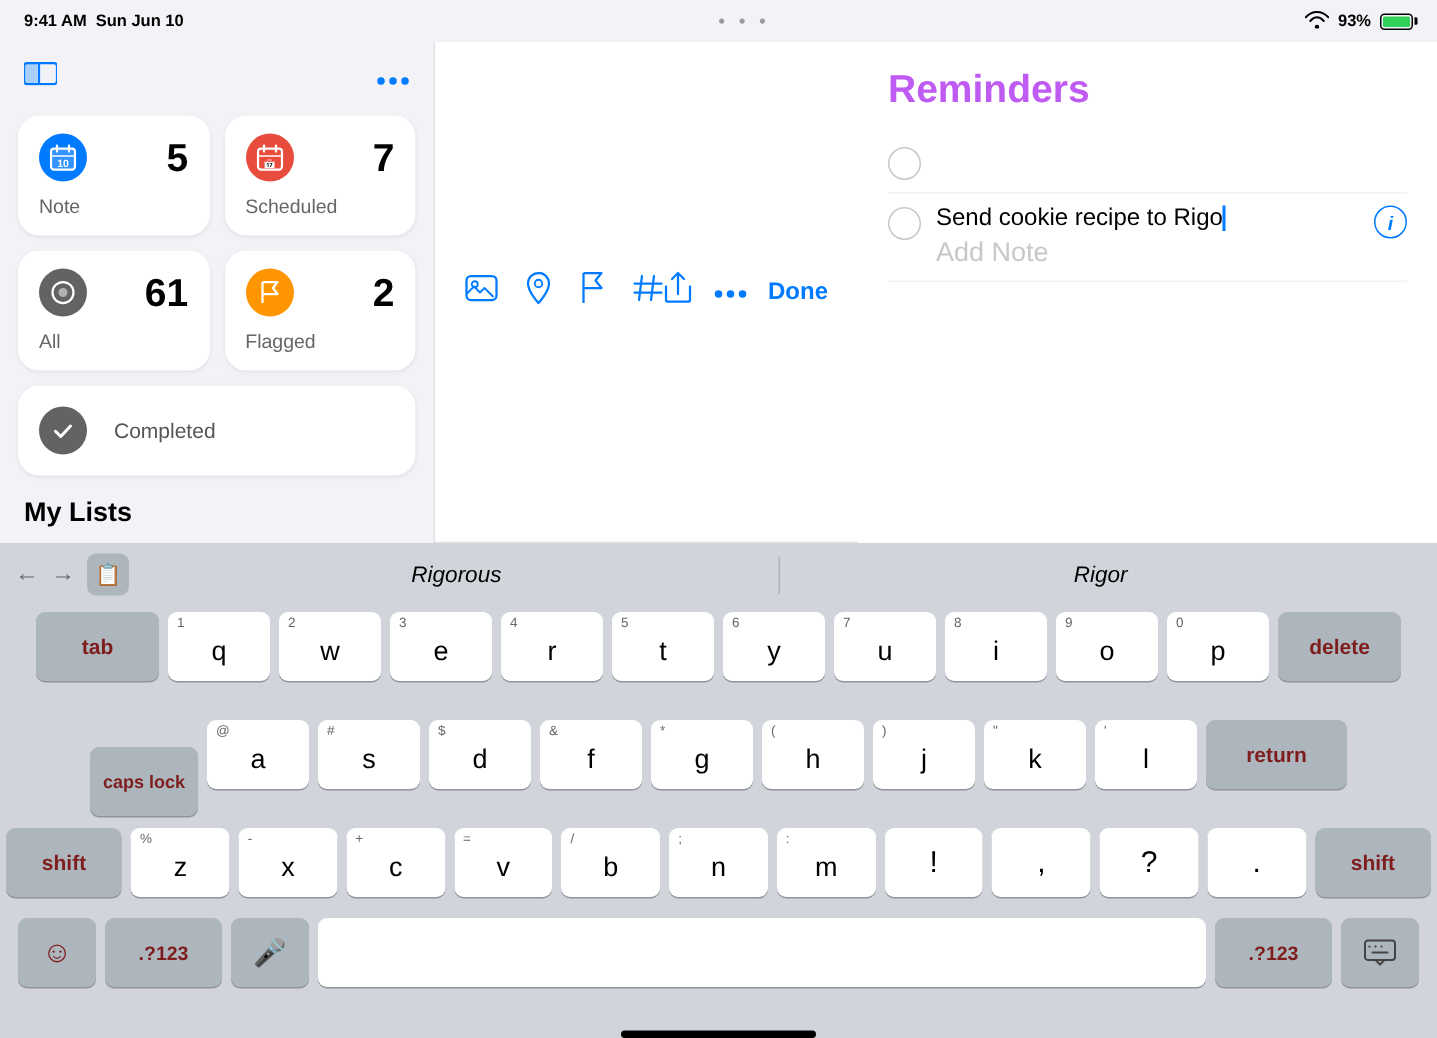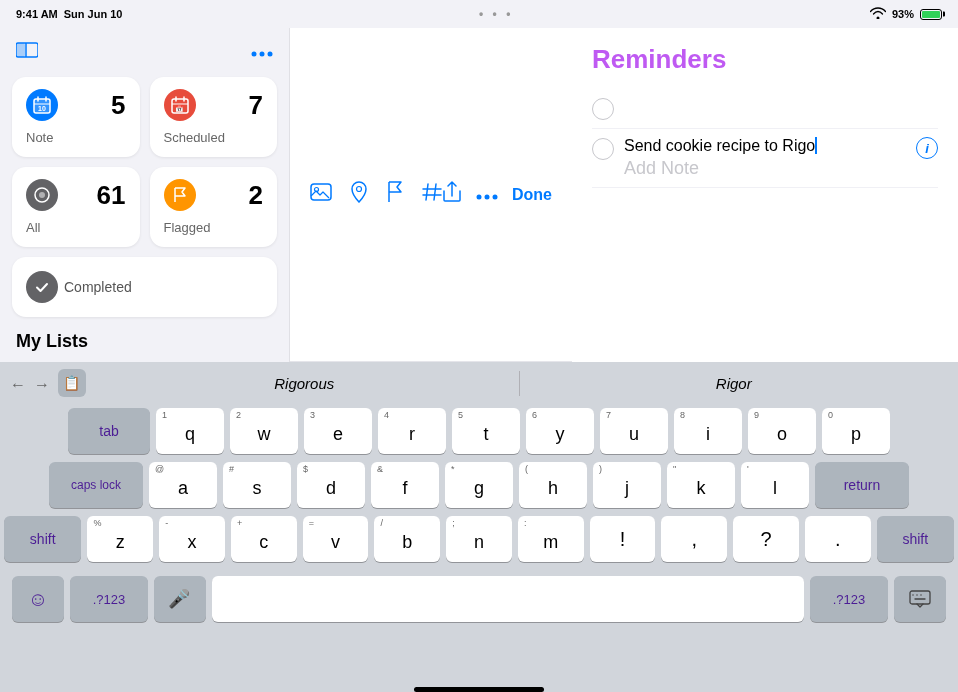--- a/index.html
+++ b/index.html
@@ -135,21 +135,21 @@
     }
 
     
     .completed-card {
       background: #fff;
       border-radius: 14px;
       padding: 12px 14px;
       display: flex;
       flex-direction: row;
       align-items: center;
-      gap: 6px;
+      gap: 18px;
       box-shadow: 0 1px 3px rgba(0,0,0,0.08);
       min-height: 60px;
     }
 
     .completed-card .icon-circle {
       width: 32px;
       height: 32px;
       border-radius: 50%;
       background: #636366;
       display: flex;
@@ -383,26 +383,27 @@
       height: 46px;
       width: 68px;
       font-size: 20px;
       color: #000;
     }
 
     .key-special {
       background: #adb5bd;
       height: 46px;
       font-size: 14px;
-      color: #4c1d95;
+      color: #7f1d1d;
+      font-weight: bold;
     }
 
     .key-tab { width: 82px; }
     .key-delete { width: 82px; }
-    .key-capslock { width: 94px; }
+    .key-capslock { width: 72px; margin-top: 36px; }
     .key-return { width: 94px; }
     .key-shift-left { width: 68px; }
     .key-shift-right { width: 68px; }
     .key-space { flex: 1; height: 46px; background: #fff; border-radius: 6px; box-shadow: 0 1px 0 rgba(0,0,0,0.3); }
 
     .key-small-label {
       font-size: 9px;
       color: #666;
       position: absolute;
       top: 3px;
@@ -687,20 +688,21 @@
             <span class="key-main-label">i</span>
           </div>
         <div class="key key-char" style="position:relative;">
             <span class="key-small-label">9</span>
             <span class="key-main-label">o</span>
           </div>
         <div class="key key-char" style="position:relative;">
             <span class="key-small-label">0</span>
             <span class="key-main-label">p</span>
           </div>
+        <div class="key key-special key-delete" style="display:flex;align-items:center;justify-content:center;">delete</div>
       </div>
 
       <div class="key-row">
         <div class="key key-special key-capslock" style="display:flex;align-items:center;justify-content:center;font-size:12px;">caps lock</div>
         <div class="key key-char" style="position:relative;">
             <span class="key-small-label">@</span>
             <span class="key-main-label">a</span>
           </div>
         <div class="key key-char" style="position:relative;">
             <span class="key-small-label">#</span>

